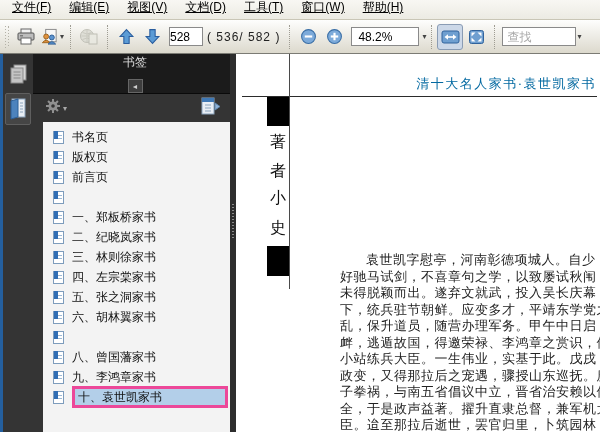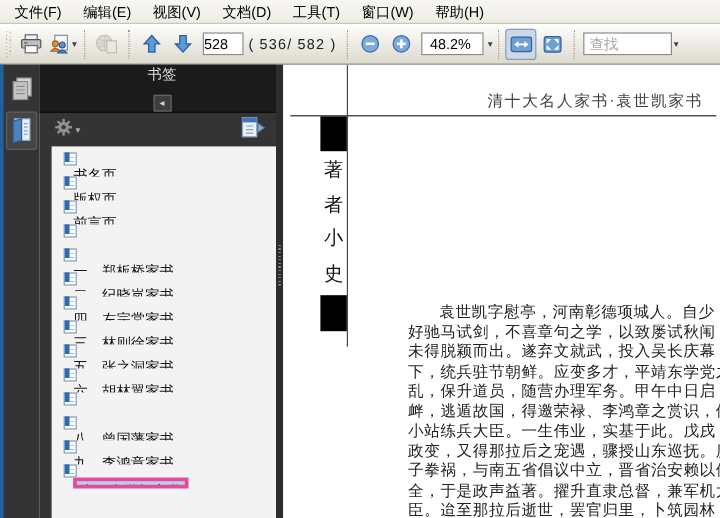--- a/index.html
+++ b/index.html
@@ -1,41 +1,41 @@
 <!DOCTYPE html>
 <html><head>
 <meta charset="utf-8">
 <style>
   * { margin:0; padding:0; box-sizing:border-box; }
   html,body { width:600px; height:432px; }
   body { font-family:"Liberation Sans", sans-serif; }
   .window { position:relative; width:600px; height:432px; overflow:hidden; background:#ece9dd; }
 
   
-  .menubar { height:20px; display:flex; align-items:flex-start; padding-left:3px;
-    background:linear-gradient(#f8f7f3,#ecebe3); border-bottom:1px solid #c9c6b6; }
+  .menubar { height:20px; display:flex; align-items:flex-end; padding-left:3px;
+    background:linear-gradient(#f8f7f3,#ecebe3); border-bottom:1px solid #c9c6b6;text-decoration:underline; }
   .menu-item { font-size:12px; color:#000; padding:2px 9px 3px 9px; cursor:default; }
 
   
   .toolbar { height:34px; display:flex; align-items:center; padding:0 2px;
     background:linear-gradient(#fefefd,#dcd9cd); border-bottom:1px solid #7b7b74; }
   .grip { width:5px; height:22px; margin:0 3px;
     background:repeating-linear-gradient(180deg,#b3b1a6 0 1px,transparent 1px 3px),
                repeating-linear-gradient(180deg,#b3b1a6 0 1px,transparent 1px 3px);
     background-size:1px 100%,1px 100%; background-position:0 0,3px 1px; background-repeat:repeat-y; }
   .tb-btn { width:26px; height:26px; display:flex; align-items:center; justify-content:center;
     border:1px solid transparent; border-radius:3px; }
   .tb-btn.pressed { background:#ccd8e8; border:1px solid #8a9cb4; }
   .tb-btn.disabled { opacity:.85; }
   .caret { font-size:8px; color:#444; margin-left:1px; }
   .tb-sep { width:1px; height:24px; border-left:1px dotted #9e9c92; margin:0 5px; }
   .page-input { width:34px; height:19px; border:1px solid #8a8a8a; background:#fff;
     font-size:12px; margin:0 4px; font-family:"Liberation Sans",sans-serif; }
   .page-count { font-size:12px; color:#222; letter-spacing:1px; margin-right:4px; white-space:nowrap; }
-  .zoom-box { width:52px; height:19px; border:1px solid #8a8a8a; background:#fff; font-size:12px;
+  .zoom-box { width:68px; height:19px; border:1px solid #8a8a8a; background:#fff; font-size:12px;
     display:flex; align-items:center; padding-left:6px; margin:0 2px 0 4px; }
   .find-wrap { display:flex; align-items:center; margin-left:2px; }
   .find-input { width:74px; height:19px; border:1px solid #8a8a8a; background:#fff; font-size:12px;
     padding:0 4px; font-family:"Liberation Sans",sans-serif; }
   .find-input::placeholder { color:#a8a8a8; }
 
   
   .content { display:flex; height:378px; }
 
   
@@ -49,39 +49,39 @@
   .panel { width:197px; flex:0 0 197px; background:#343434; display:flex; flex-direction:column; }
   .panel-header { height:40px; background:#1b1b1b; border-bottom:1px solid #0a0a0a;
     display:flex; align-items:center; padding:0 8px 0 15px;flex-direction:column; }
   .panel-title { color:#dcdcdc; font-size:12px; flex:1; }
   .collapse-btn { width:15px; height:14px; background:#3d3d3d; border:1px solid #666;
     color:#cfcfcf; font-size:7px; display:flex; align-items:center; justify-content:center; }
   .panel-options { height:28px; display:flex; align-items:center; padding:0 8px 0 12px; }
   .opt-left { display:flex; align-items:center; flex:1; }
   .opt-caret { font-size:8px; color:#a9a9a9; margin-left:2px; }
   .bm-list { flex:1; margin-left:10px; background:#f3f3f3; padding-top:5px; overflow:hidden; }
-  .bm-row { height:20px; display:flex; align-items:flex-start; padding-left:10px;flex-direction:column; }
+  .bm-row { height:20px; display:flex; align-items:center; padding-left:10px; }
   .bm-icon { width:11px; height:13px; background:#fff; border:1px solid #7d9cbc; position:relative;
     flex:0 0 11px; }
   .bm-icon::before { content:''; position:absolute; left:0; top:-1px; width:4px; height:8px; background:#2f6cb3; }
   .bm-icon::after { content:''; position:absolute; right:1px; top:3px; width:4px; height:6px;
     background:repeating-linear-gradient(180deg,#9db9d4 0 1px,transparent 1px 3px); }
   .bm-label { font-size:12px; color:#111; margin-left:8px; flex:1; line-height:16px;
     white-space:nowrap; overflow:hidden; }
   .bm-row.selected .bm-label { background:#b3cfe9; border:3px solid #ec4899; padding:0 3px; margin-right:2px; }
 
   
   .splitter { width:6px; flex:0 0 6px; background:#2d2d2d; position:relative; }
   .splitter::after { content:''; position:absolute; left:2px; top:150px; width:2px; height:34px;
     background:repeating-linear-gradient(180deg,#8a8a8a 0 1px,transparent 1px 3px); }
 
   
   .docarea { flex:1; background:#fff; position:relative; overflow:hidden;
     font-family:"Liberation Serif", serif; }
-  .doc-title { position:absolute; top:21px; right:14px; font-size:13px; letter-spacing:1.5px; color:#404040; }
+  .doc-title { position:absolute; top:21px; right:4px; font-size:13px; letter-spacing:1.5px; color:#0369a1; }
   .doc-rule { position:absolute; top:42px; left:6px; right:3px; height:1px; background:#2b2b2b; }
   .doc-vline { position:absolute; left:53px; top:0; width:1px; height:235px; background:#4a4a4a; }
   .bar-top { position:absolute; left:31px; top:43px; width:22px; height:29px; background:#000; }
   .bar-bottom { position:absolute; left:31px; top:192px; width:22px; height:30px; background:#000; }
   .sec-char { position:absolute; left:31px; width:22px; text-align:center; font-size:16px; color:#111; }
   .sec-char.c0 { top:78px; } .sec-char.c1 { top:107px; } .sec-char.c2 { top:134px; } .sec-char.c3 { top:164px; }
   .doc-body { position:absolute; left:104px; top:198px; width:263px; font-size:13px;
     line-height:16.5px; color:#222; letter-spacing:.5px; }
   .doc-body .line { white-space:nowrap; }
   .doc-body .line.indent { text-indent:2em; }
@@ -266,25 +266,25 @@
         <div class="bm-row">
           <span class="bm-icon"></span>
           <span class="bm-label">一、郑板桥家书</span>
         </div>
         <div class="bm-row">
           <span class="bm-icon"></span>
           <span class="bm-label">二、纪晓岚家书</span>
         </div>
         <div class="bm-row">
           <span class="bm-icon"></span>
+          <span class="bm-label">三、林则徐家书</span>
+        </div>
+        <div class="bm-row">
+          <span class="bm-icon"></span>
           <span class="bm-label">四、左宗棠家书</span>
-        </div>
-        <div class="bm-row">
-          <span class="bm-icon"></span>
-          <span class="bm-label">三、林则徐家书</span>
         </div>
         <div class="bm-row">
           <span class="bm-icon"></span>
           <span class="bm-label">五、张之洞家书</span>
         </div>
         <div class="bm-row">
           <span class="bm-icon"></span>
           <span class="bm-label">六、胡林翼家书</span>
         </div>
         <div class="bm-row">

